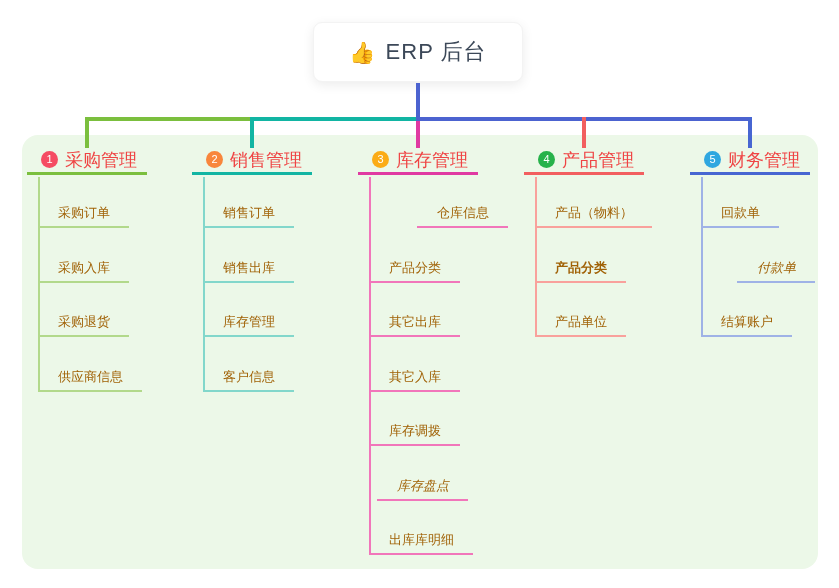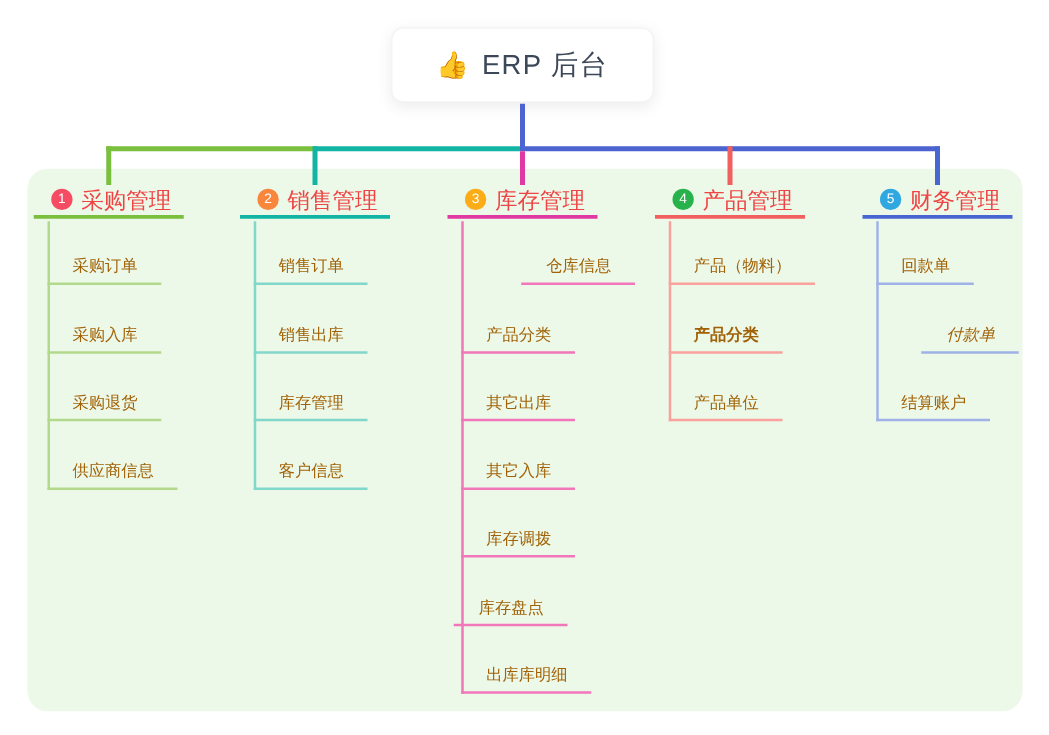--- a/index.html
+++ b/index.html
@@ -70,21 +70,21 @@
       <div class="branch-header" style="left: 358px; top: 147px; width: 120px; border-bottom-color: rgb(224, 58, 162);">
         <span class="badge" style="background: rgb(251, 172, 22);">3</span>
         <span class="branch-label">库存管理</span>
       </div>
       <div class="vline" style="left: 369px; top: 177px; width: 2px; height: 378px; background: rgb(241, 118, 186);"></div>
       <div class="child-item" style="left: 369px; top: 202px; border-bottom-color: rgb(241, 118, 186); margin-left: 48px;">仓库信息</div>
       <div class="child-item" style="left: 369px; top: 257px; border-bottom-color: rgb(241, 118, 186);">产品分类</div>
       <div class="child-item" style="left: 369px; top: 311px; border-bottom-color: rgb(241, 118, 186);">其它出库</div>
       <div class="child-item" style="left: 369px; top: 366px; border-bottom-color: rgb(241, 118, 186);">其它入库</div>
       <div class="child-item" style="left: 369px; top: 420px; border-bottom-color: rgb(241, 118, 186);">库存调拨</div>
-      <div class="child-item" style="left: 363px; top: 475px; border-bottom-color: rgb(241, 118, 186);">库存盘点</div>
+      <div class="child-item" style="left: 377px; top: 475px; border-bottom-color: rgb(241, 118, 186); font-style: italic;">库存盘点</div>
       <div class="child-item" style="left: 369px; top: 529px; border-bottom-color: rgb(241, 118, 186);">出库库明细</div>
       <div class="branch-header" style="left: 524px; top: 147px; width: 120px; border-bottom-color: rgb(242, 95, 95);">
         <span class="badge" style="background: rgb(39, 178, 75);">4</span>
         <span class="branch-label">产品管理</span>
       </div>
       <div class="vline" style="left: 535px; top: 177px; width: 2px; height: 160px; background: rgb(249, 161, 156);"></div>
       <div class="child-item" style="left: 535px; top: 202px; border-bottom-color: rgb(249, 161, 156);">产品（物料）</div>
       <div class="child-item" style="left: 535px; top: 257px; border-bottom-color: rgb(249, 161, 156); font-weight: bold;">产品分类</div>
       <div class="child-item" style="left: 535px; top: 311px; border-bottom-color: rgb(249, 161, 156);">产品单位</div>
       <div class="branch-header" style="left: 690px; top: 147px; width: 120px; border-bottom-color: rgb(71, 102, 210);">

